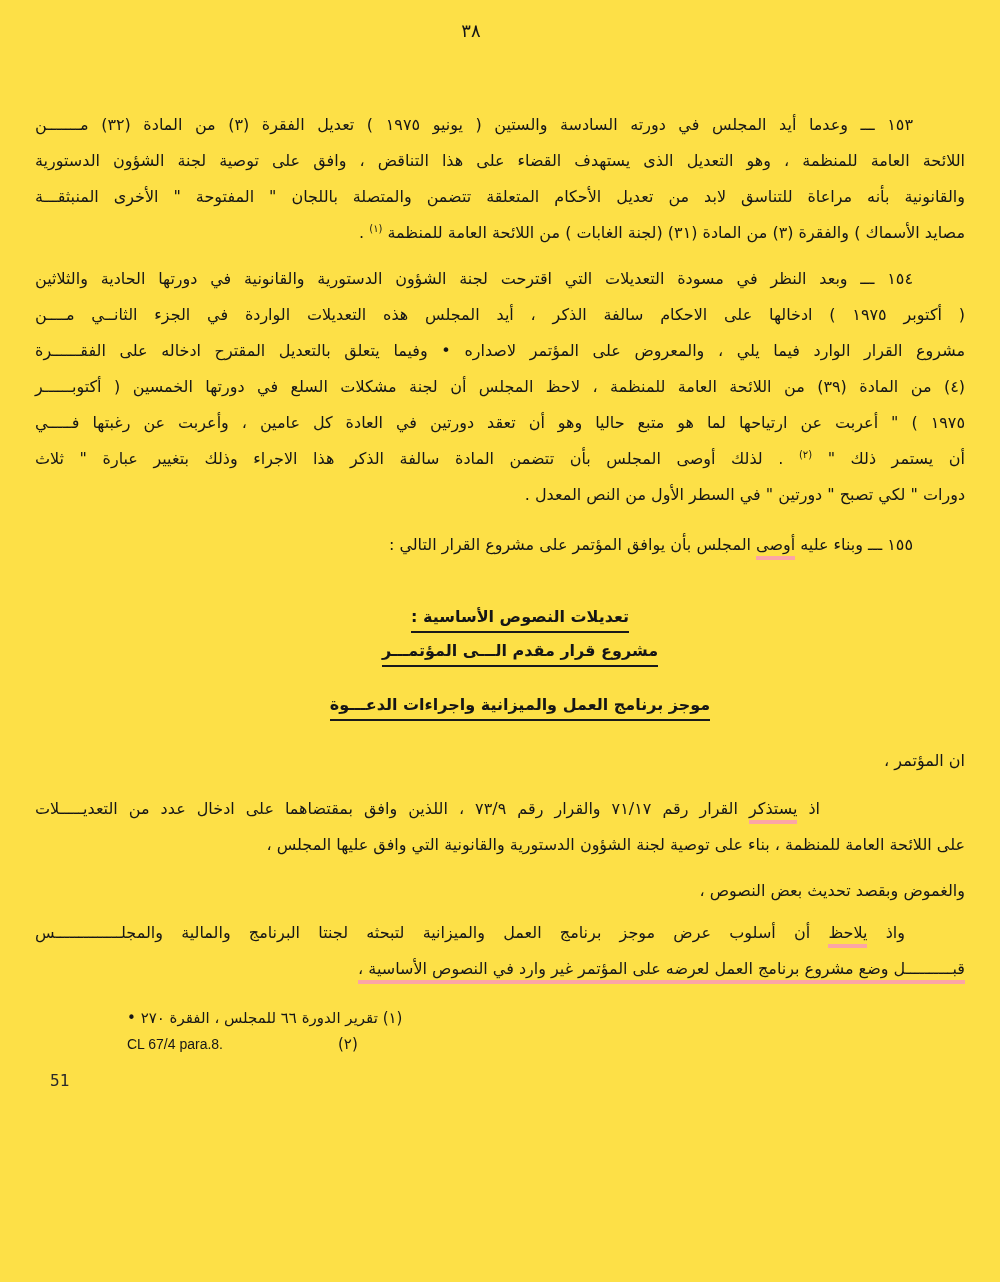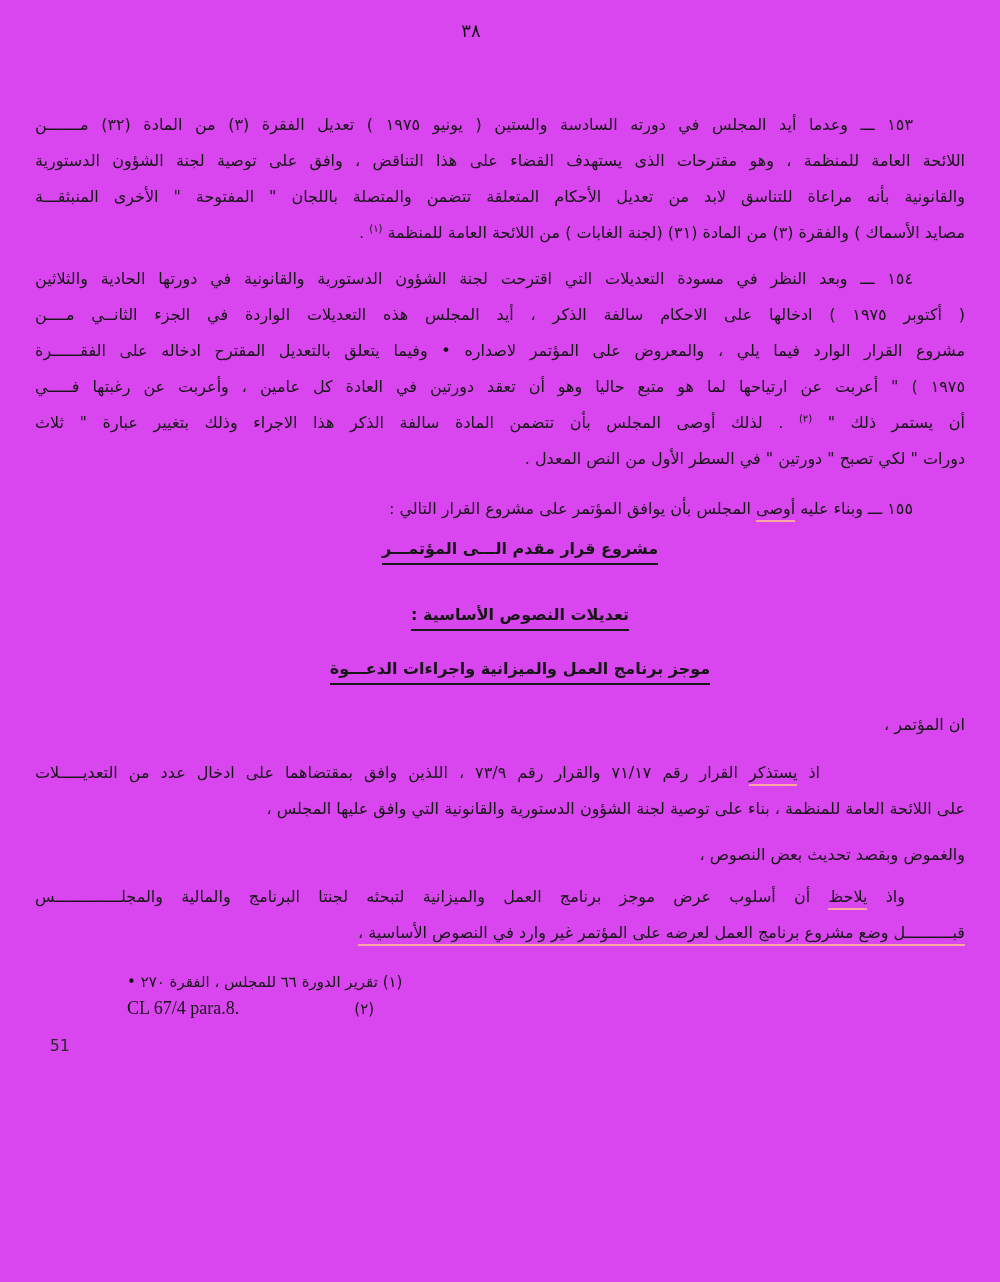--- a/index.html
+++ b/index.html
@@ -4,21 +4,21 @@
 <style>
   html,body{margin:0;padding:0;}
   body{
     width:1000px;height:1282px;
     background:#f2f2f0;
     font-family:"DejaVu Sans",sans-serif;
   }
   .page{
     position:relative;
     width:1000px;height:1282px;
-    background:#d946ef;
+    background:#fde047;
     color:#161616;
     direction:rtl;
     overflow:hidden;
   }
   .content{ padding:0 35px; }
 
   .pageno{
     margin-top:20px;
     text-align:center;
     position:relative;left:-29px;
@@ -38,21 +38,21 @@
     -moz-text-align-last:right;
   }
   .indent    { padding-right:52px; }
   .indent-lg { padding-right:145px; }
   .indent-md { padding-right:60px; }
   .indent-sm { padding-right:18px; }
 
   sup{ font-size:10px; vertical-align:super; line-height:0; }
 
   .ul{
-    border-bottom:2px solid #fca5a5;
+    border-bottom:4px solid #fca5a5;
     padding-bottom:2px;
   }
 
   #p153{ margin-top:66px; }
   #p154{ margin-top:10px; }
   #p155{ margin-top:14px; }
 
   .hblock{
     text-align:center;
     padding-left:40px;
@@ -78,22 +78,22 @@
     margin-top:18px;
     margin-left:92px;
     font-size:15px;
     line-height:26px;
     text-align:left;
   }
   .fn2m{ margin-left:115px; }
   .fn2t{
     direction:ltr;
     unicode-bidi:embed;
-    font-family:Liberation Serif, serif;
-    font-size:18px;
+    font-family:Liberation Sans, sans-serif;
+    font-size:14px;
   }
   .bottomno{
     margin-top:14px;
     direction:ltr;
     text-align:left;
     padding-left:15px;
     font-family:"DejaVu Sans Mono","Liberation Mono",monospace;
     font-size:16px;
     color:#2a2a2a;
   }
@@ -101,43 +101,44 @@
 </head>
 <body>
 
 <div class="page">
   <div class="content">
 
     <div class="pageno">٣٨</div>
 
     <div class="para" id="p153">
         <div class="jline indent">١٥٣ ـــ   وعدما أيد المجلس في دورته السادسة والستين ( يونيو ١٩٧٥ ) تعديل الفقرة (٣) من المادة (٣٢) مـــــــن</div>
-        <div class="jline ">اللائحة العامة للمنظمة ، وهو مقترحات الذى يستهدف القضاء على هذا التناقض ، وافق على توصية لجنة الشؤون الدستورية</div>
+        <div class="jline ">اللائحة العامة للمنظمة ، وهو التعديل الذى يستهدف القضاء على هذا التناقض ، وافق على توصية لجنة الشؤون الدستورية</div>
         <div class="jline ">والقانونية بأنه مراعاة للتناسق لابد من تعديل الأحكام المتعلقة تتضمن والمتصلة باللجان " المفتوحة " الأخرى المنبثقـــة</div>
         <div class="jline last">مصايد الأسماك ) والفقرة (٣) من المادة (٣١) (لجنة الغابات ) من اللائحة العامة للمنظمة <sup>(١)</sup> .</div>
       </div>
 
     <div class="para" id="p154">
         <div class="jline indent">١٥٤ ـــ   وبعد النظر في مسودة التعديلات التي اقترحت لجنة الشؤون الدستورية والقانونية في دورتها الحادية والثلاثين</div>
         <div class="jline ">( أكتوبر ١٩٧٥ ) ادخالها على الاحكام سالفة الذكر ، أيد المجلس هذه التعديلات الواردة في الجزء الثانــي مــــن</div>
         <div class="jline ">مشروع القرار الوارد فيما يلي ، والمعروض على المؤتمر لاصداره • وفيما يتعلق بالتعديل المقترح ادخاله على الفقــــــرة</div>
+        <div class="jline ">(٤) من المادة (٣٩) من اللائحة العامة للمنظمة ، لاحظ المجلس أن لجنة مشكلات السلع في دورتها الخمسين ( أكتوبــــــر</div>
         <div class="jline ">١٩٧٥ ) " أعربت عن ارتياحها لما هو متبع حاليا وهو أن تعقد دورتين في العادة كل عامين ، وأعربت عن رغبتها فـــــي</div>
         <div class="jline ">أن يستمر ذلك " <sup>(٢)</sup> .    لذلك أوصى المجلس بأن تتضمن المادة سالفة الذكر هذا الاجراء وذلك بتغيير عبارة " ثلاث</div>
         <div class="jline last">دورات " لكي تصبح " دورتين " في السطر الأول من النص المعدل .</div>
       </div>
 
     <div class="para" id="p155">
         <div class="jline indent last">١٥٥ ـــ   وبناء عليه <span class="ul">أوصى</span> المجلس بأن يوافق المؤتمر على مشروع القرار التالي :</div>
       </div>
 
+    <div class="hblock" id="h2">
+      <span class="hul">تعديلات النصوص الأساسية :</span>
+    </div>
     <div class="hblock" id="h1">
       <span class="hul">مشروع قرار مقدم الـــى المؤتمـــر</span>
-    </div>
-    <div class="hblock" id="h2">
-      <span class="hul">تعديلات النصوص الأساسية :</span>
     </div>
     <div class="hblock" id="h3">
       <span class="hul">موجز برنامج العمل والميزانية واجراءات الدعـــوة</span>
     </div>
 
     <div id="conf">ان المؤتمر ،</div>
 
     <div class="para" id="recall">
         <div class="jline indent-lg">اذ <span class="ul">يستذكر</span> القرار رقم ٧١/١٧ والقرار رقم ٧٣/٩ ، اللذين وافق بمقتضاهما على ادخال عدد من التعديـــــلات</div>
         <div class="jline last">على اللائحة العامة للمنظمة ، بناء على توصية لجنة الشؤون الدستورية والقانونية التي وافق عليها المجلس ،</div>

